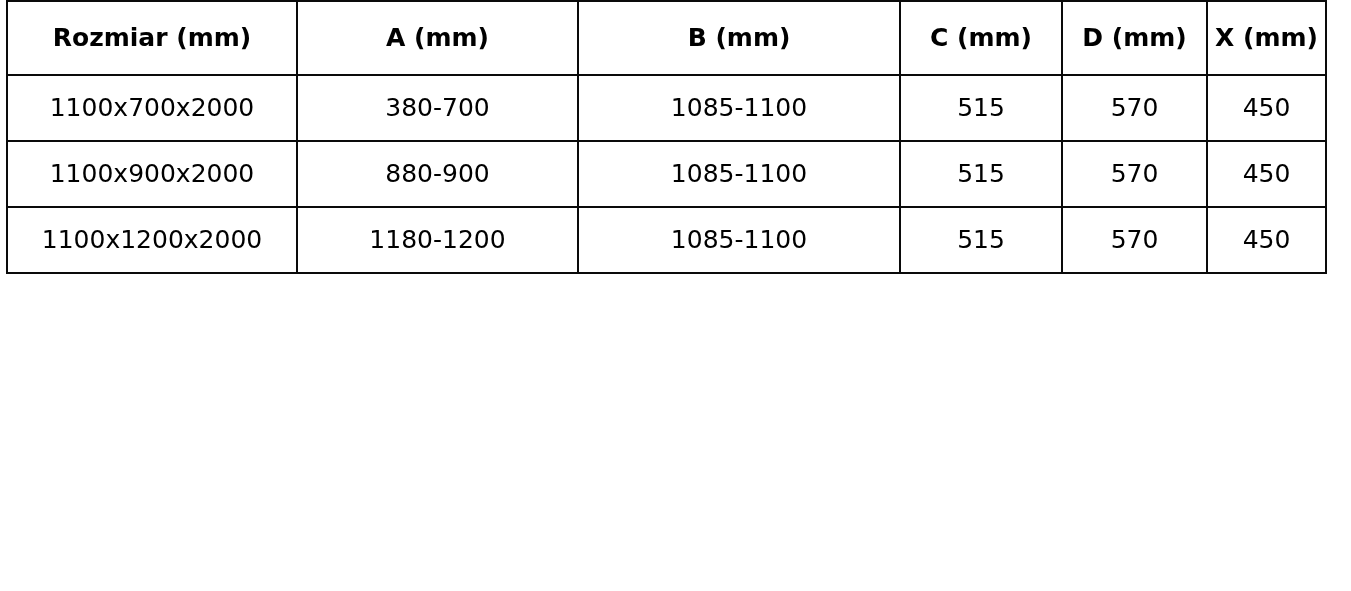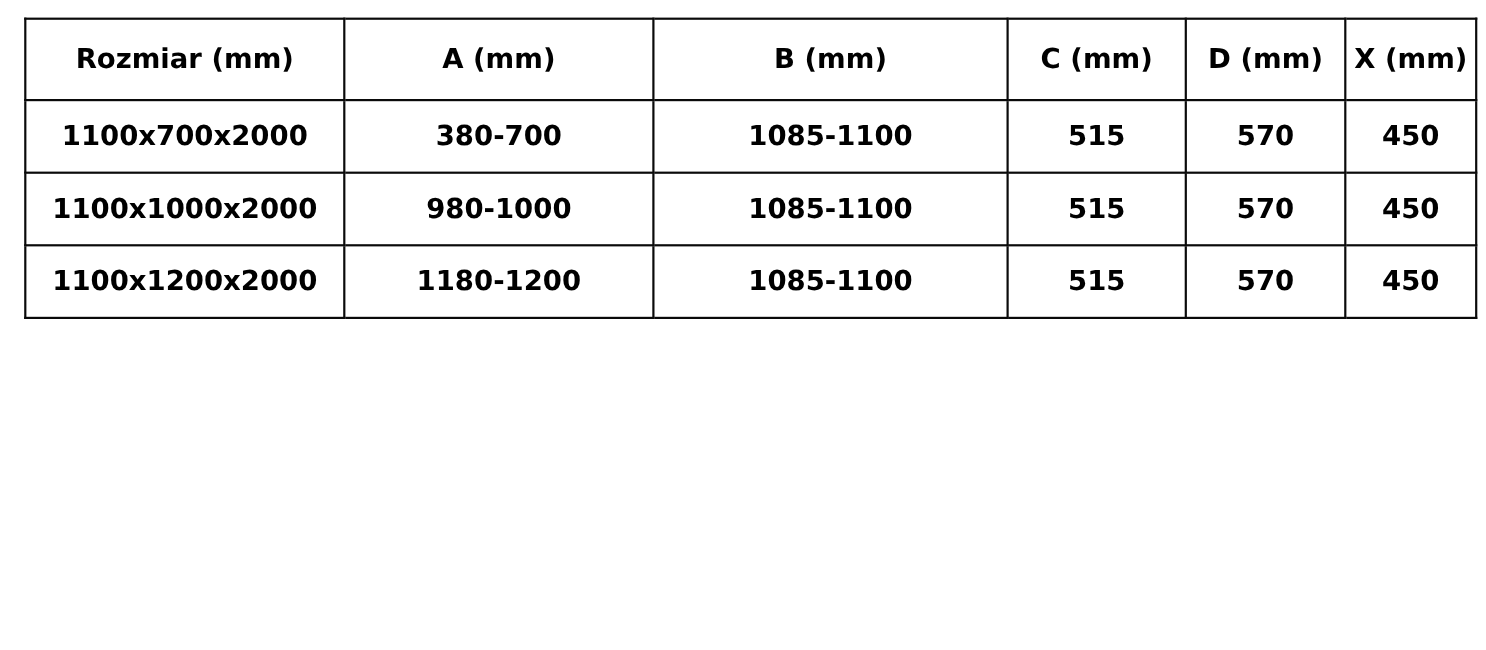--- a/index.html
+++ b/index.html
@@ -11,21 +11,21 @@
     width: 1351px;
     height: 591px;
     font-family: "DejaVu Sans", sans-serif;
     color: #000000;
     overflow: hidden;
   }
   .table-wrap {
     width: 1170px;
     height: 591px;
     box-sizing: border-box;
-    padding: 16px;
+    padding: 0;
   }
   table.spec-table {
     border-collapse: collapse;
     width: 1319px;
     margin-left: 6px;
     table-layout: fixed;
   }
   table.spec-table th,
   table.spec-table td {
     border: 2px solid #0a0a0a;
@@ -33,21 +33,21 @@
     vertical-align: middle;
     font-size: 25px;
     padding: 0;
     line-height: 1.1;
   }
   table.spec-table thead th {
     font-weight: bold;
     height: 72px;
   }
   table.spec-table tbody td {
-    font-weight: bold;
+    font-weight: normal;
     height: 64px;
   }
   
   col.c0 { width: 290px; }
   col.c1 { width: 281px; }
   col.c2 { width: 322px; }
   col.c3 { width: 162px; }
   col.c4 { width: 145px; }
   col.c5 { width: 119px; }
 </style>
@@ -77,22 +77,22 @@
     <tbody>
       <tr>
         <td>1100x700x2000</td>
         <td>380-700</td>
         <td>1085-1100</td>
         <td>515</td>
         <td>570</td>
         <td>450</td>
       </tr>
       <tr>
-        <td>1100x1000x2000</td>
-        <td>980-1000</td>
+        <td>1100x900x2000</td>
+        <td>880-900</td>
         <td>1085-1100</td>
         <td>515</td>
         <td>570</td>
         <td>450</td>
       </tr>
       <tr>
         <td>1100x1200x2000</td>
         <td>1180-1200</td>
         <td>1085-1100</td>
         <td>515</td>

